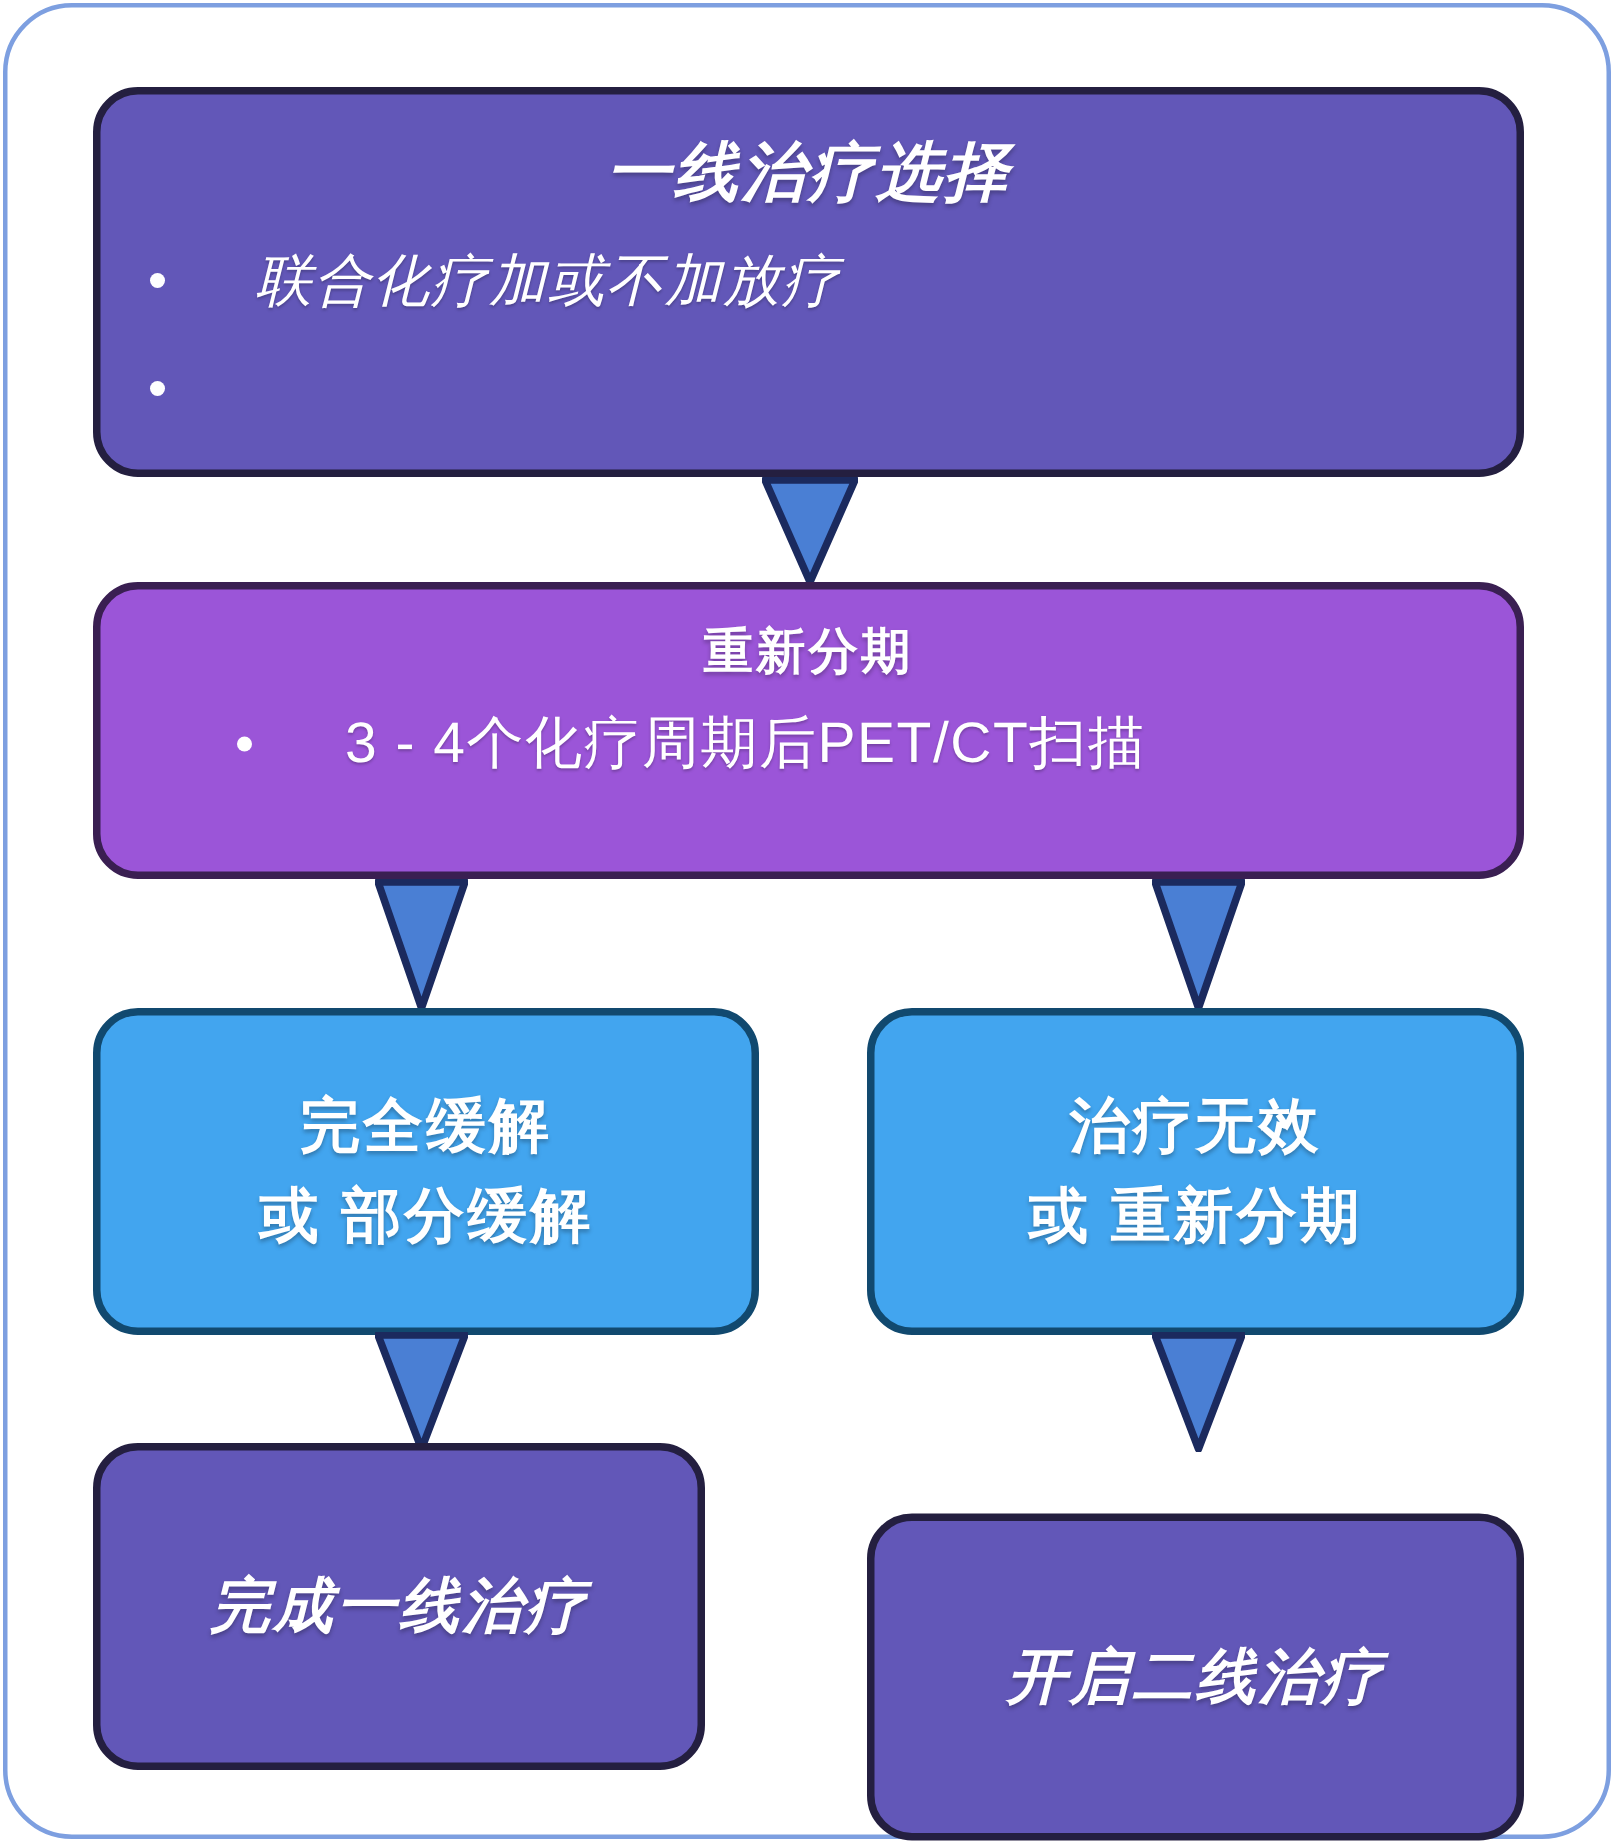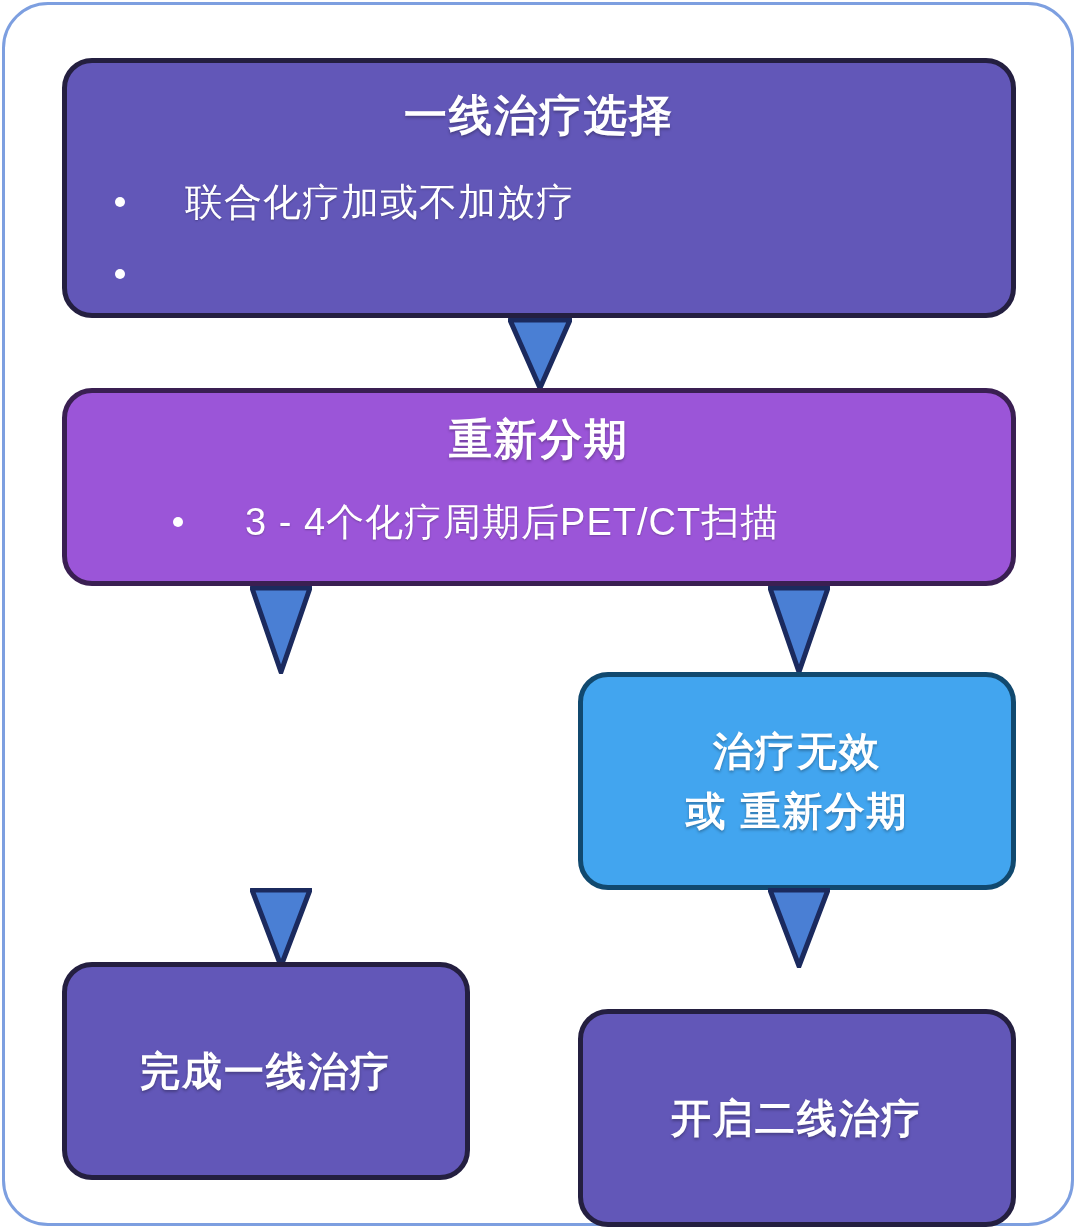--- a/index.html
+++ b/index.html
@@ -36,35 +36,35 @@
     box-sizing: border-box;
     border-radius: 30px;
     border: 5px solid #241f40;
     display: flex;
     flex-direction: column;
     align-items: stretch;
     justify-content: center;
     color: #ffffff;
     overflow: hidden;
   }
-  .node.indigo { background: #6257b8; border-color: #241f40; }
+  .node.indigo { background: #6257b8; border-color: #241f40; font-style: italic; }
   .node.violet { background: #9b55d8; border-color: #3a1f52; }
   .node.blue   { background: #42a5ef; border-color: #11496f; }
 
   .node-title {
     text-align: center;
     font-weight: bold;
     letter-spacing: 2px;
     text-shadow: 0 2px 3px rgba(0,0,0,0.28);
     line-height: 1.15;
   }
 
   .bullets {
     list-style: none;
-    margin: 16px;
+    margin: 1px;
     padding: 0;
   }
   .bullet-row {
     display: flex;
     align-items: center;
   }
   .bullet-dot {
     flex: 0 0 auto;
     width: 10px;
     height: 10px;
@@ -86,21 +86,21 @@
   }
   #node-first-line .node-title { font-size: 43px; margin-top: 28px; margin-bottom: 10px; }
   #node-first-line .bullet-row { height: 72px; }
   #node-first-line .bullet-text { font-size: 38px; }
 
   
   #node-restaging {
     left: 62px; top: 388px; width: 954px; height: 198px;
     justify-content: flex-start;
   }
-  #node-restaging .node-title { font-size: 43px; margin-top: 22px; margin-bottom: 6px; }
+  #node-restaging .node-title { font-size: 33px; margin-top: 22px; margin-bottom: 6px; }
   #node-restaging .bullet-row { height: 72px; padding-left: 48px; }
   #node-restaging .bullet-dot { margin-left: 42px; margin-right: 62px; }
   #node-restaging .bullet-text { font-size: 38px; }
 
   
   #node-response {
     left: 62px; top: 672px; width: 444px; height: 218px;
   }
   #node-failure {
     left: 578px; top: 672px; width: 438px; height: 218px;
@@ -166,20 +166,26 @@
       <polygon points="2,2 60,2 31,86" fill="#4a7fd4" stroke="#1b2a5e" stroke-width="5" stroke-linejoin="round"></polygon>
     </svg>
   </div>
 
   <div class="arrow" style="left:768px; top:586px;">
     <svg width="62" height="88" viewBox="0 0 62 88" aria-hidden="true">
       <polygon points="2,2 60,2 31,86" fill="#4a7fd4" stroke="#1b2a5e" stroke-width="5" stroke-linejoin="round"></polygon>
     </svg>
   </div>
 
+  <div class="node blue" id="node-response">
+    <div class="node-title">
+      <span>完全缓解</span>
+      <span class="line2">或 部分缓解</span>
+    </div>
+  </div>
 
   <div class="node blue" id="node-failure">
     <div class="node-title">
       <span>治疗无效</span>
       <span class="line2">或 重新分期</span>
     </div>
   </div>
 
   <div class="arrow" style="left:250px; top:888px;">
     <svg width="62" height="80" viewBox="0 0 62 80" aria-hidden="true">

